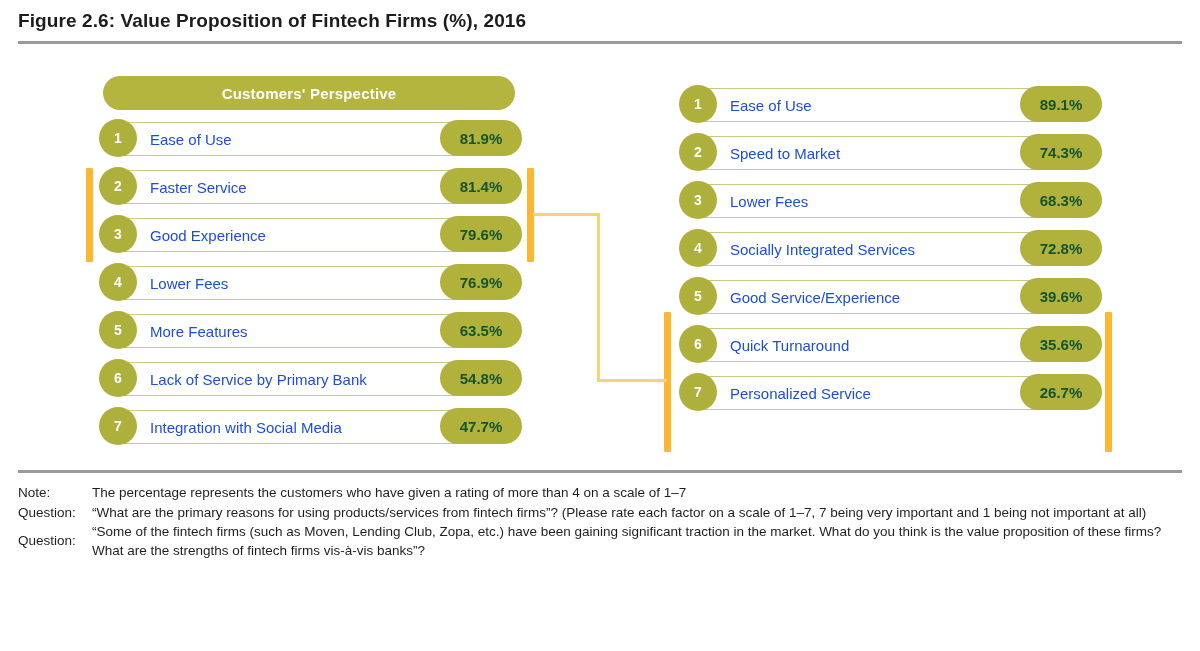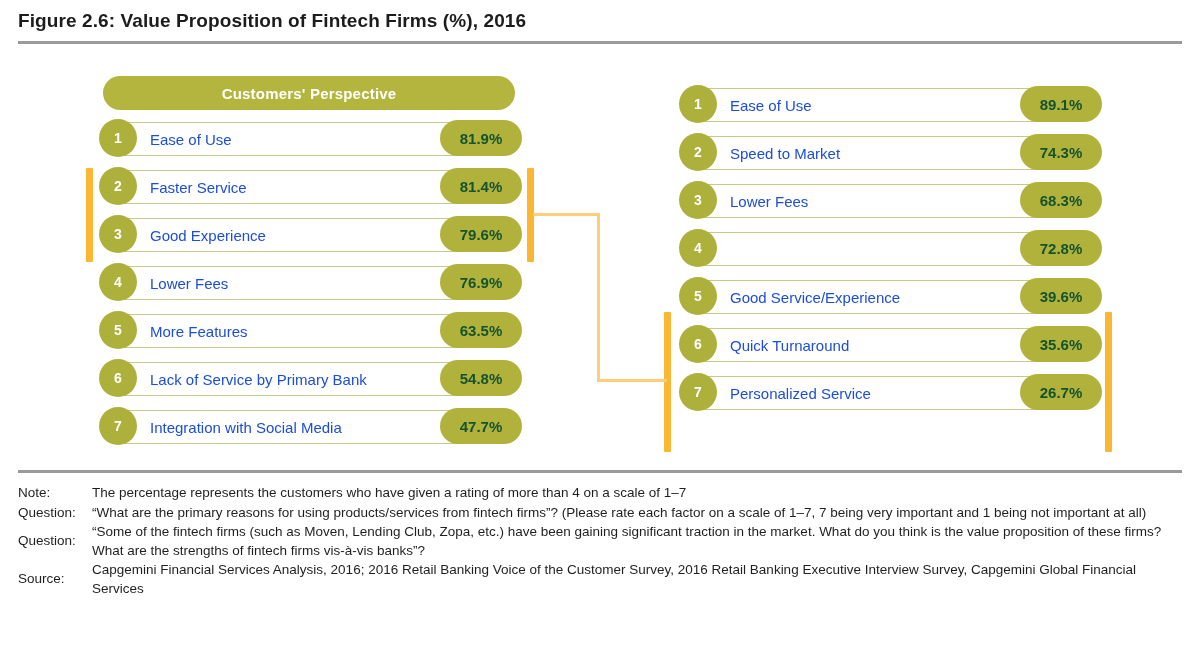--- a/index.html
+++ b/index.html
@@ -222,20 +222,21 @@
       </div>
 
       <div class="row">
         <div class="row-badge">3</div>
         <div class="row-label">Lower Fees</div>
         <div class="row-value">68.3%</div>
       </div>
 
       <div class="row">
         <div class="row-badge">4</div>
+        <div class="row-label">Socially Integrated Services</div>
         <div class="row-value">72.8%</div>
       </div>
 
       <div class="row">
         <div class="row-badge">5</div>
         <div class="row-label">Good Service/Experience</div>
         <div class="row-value">39.6%</div>
       </div>
 
       <div class="row">
@@ -277,18 +278,14 @@
   <div class="note-row">
     <div class="note-key">Question:</div>
     <div class="note-val">“What are the primary reasons for using products/services from fintech firms”? (Please rate each factor on a scale of 1–7, 7 being very important and 1 being not important at all)</div>
   </div>
 
   <div class="note-row">
     <div class="note-key">Question:</div>
     <div class="note-val">“Some of the fintech firms (such as Moven, Lending Club, Zopa, etc.) have been gaining significant traction in the market. What do you think is the value proposition of these firms? What are the strengths of fintech firms vis-à-vis banks”?</div>
   </div>
 
-  <div class="note-row">
-    <div class="note-key">Source:</div>
-    <div class="note-val">Capgemini Financial Services Analysis, 2016; 2016 Retail Banking Voice of the Customer Survey, 2016 Retail Banking Executive Interview Survey, Capgemini Global Financial Services</div>
-  </div>
 
 </div>
 
 </body></html>

